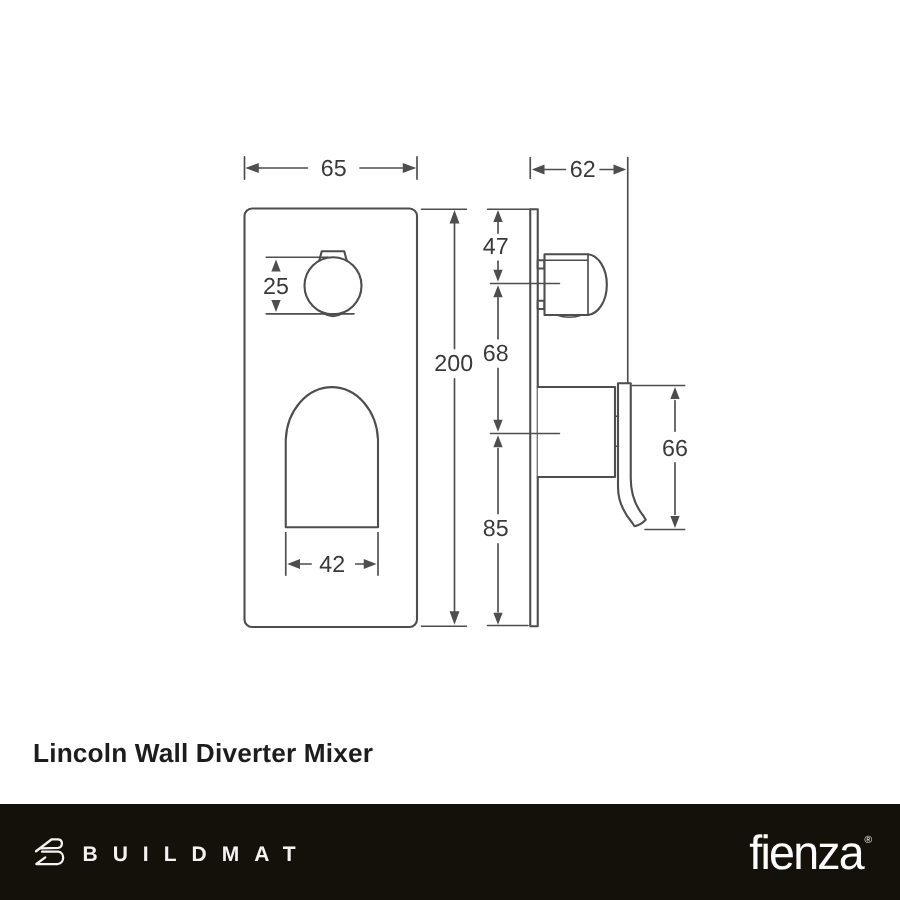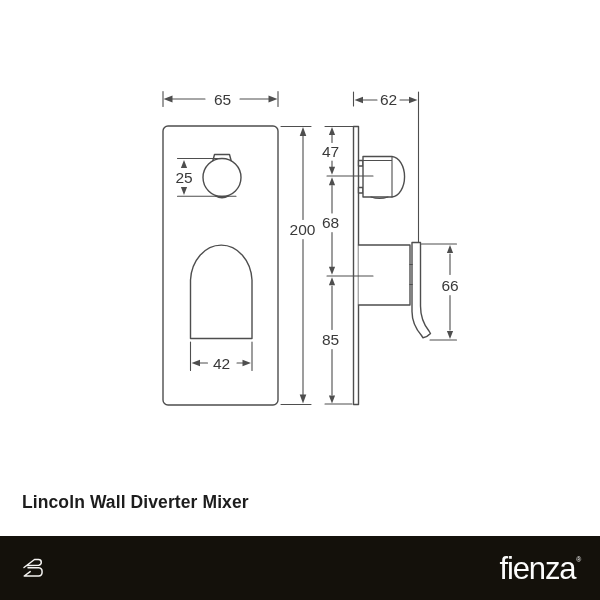--- a/index.html
+++ b/index.html
@@ -1,21 +1,21 @@
 <!DOCTYPE html>
 <html><head>
 <meta charset="utf-8">
 <style>
   html,body{margin:0;padding:0;}
   body{
     width:600px;height:600px;position:relative;overflow:hidden;
     background:#ffffff;
     font-family:"Liberation Sans", sans-serif;
   }
-  .drawing-wrap{position:absolute;left:0;top:3px;width:600px;height:480px;}
+  .drawing-wrap{position:absolute;left:0;top:16px;width:600px;height:480px;}
   svg text{
     font-family:"Liberation Sans", sans-serif;
     font-size:15.5px;
     fill:#3a3a3a;
   }
   .page-title{
     position:absolute;left:22px;top:493px;
     font-size:17.5px;font-weight:bold;color:#1d1d1d;
     letter-spacing:.1px;line-height:1.1;margin:0;text-align:right;
   }
@@ -124,17 +124,18 @@
 <h1 class="page-title">Lincoln Wall Diverter Mixer</h1>
 
 <div class="brand-bar">
   <div class="buildmat">
     <svg width="24" height="24" viewBox="0 0 24 24">
       <g fill="none" stroke="#f4f3f1" stroke-width="1.5" stroke-linejoin="round" stroke-linecap="round">
         <path d="M2,11.5 L12.5,3.5 H16.5 C20,3.5 20.3,8.5 16.8,9.3 L5.5,9.6"></path>
         <path d="M6,11.8 H16.8 C21.3,12.2 21.2,19.6 16.6,20 H2.2 L8.2,15.6"></path>
       </g>
     </svg>
+    <span class="buildmat-label">BUILDMAT</span>
   </div>
   <div class="fienza">
     <span>fienza</span><span class="mark">®</span>
   </div>
 </div>
 
 </body></html>

